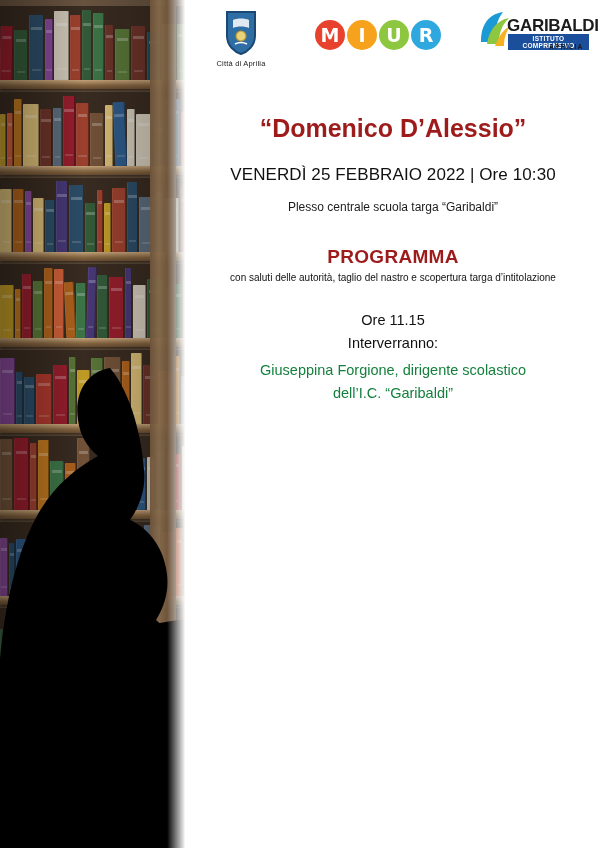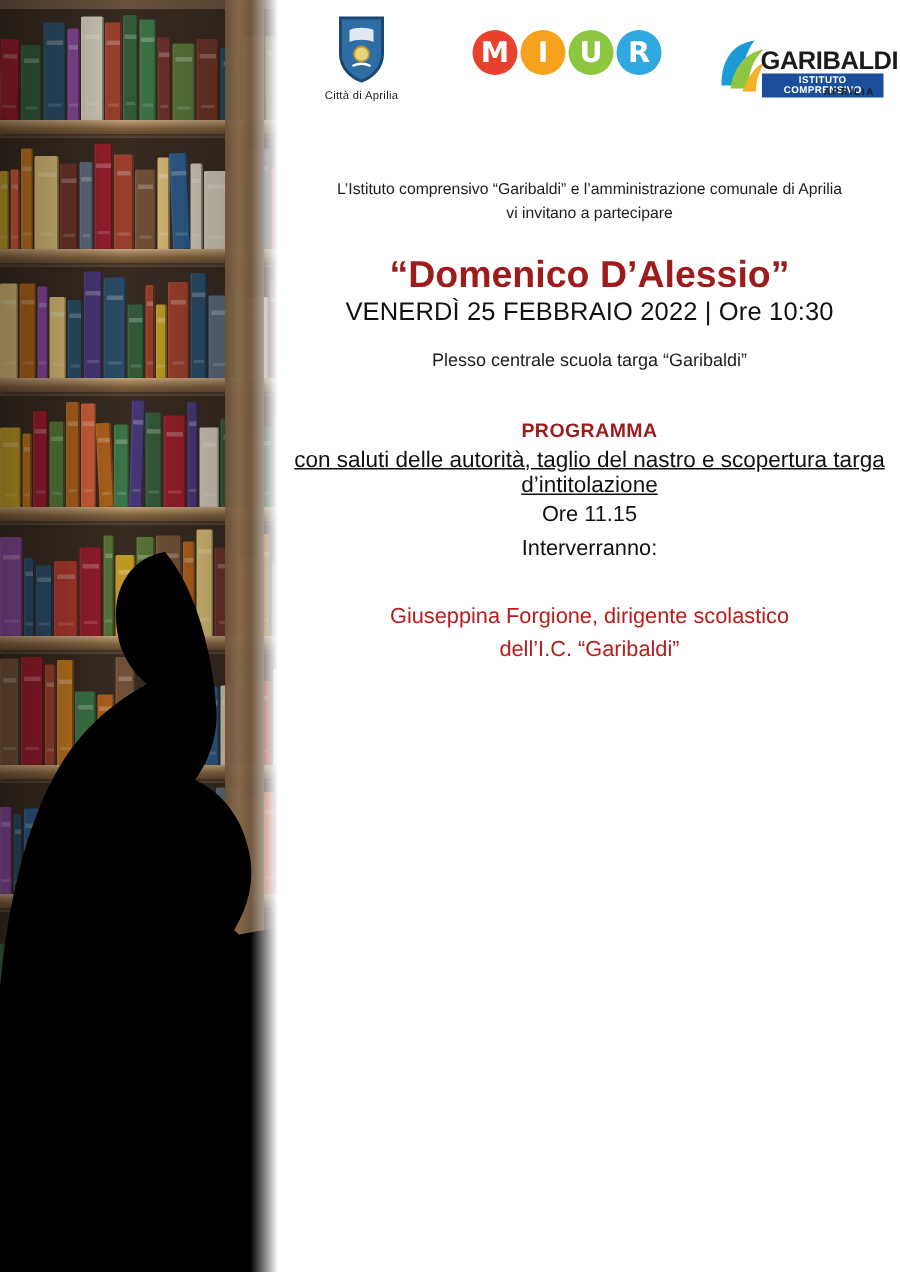--- a/index.html
+++ b/index.html
@@ -157,21 +157,21 @@
     line-height: 30px;
     text-align: center;
     font-family: "DejaVu Sans", sans-serif;
   }
 
   
   .ic-logo {
     width: 112px;
     height: 50px;
     position: relative;
-    margin-top: 15px;
+    margin-top: 0;
   }
   .ic-name {
     position: absolute;
     left: 30px;
     top: 8px;
     font-size: 17px;
     font-weight: bold;
     color: #1b1b1b;
     letter-spacing: -.3px;
     font-family: "Liberation Sans", sans-serif;
@@ -216,65 +216,66 @@
   }
   h2.subtitle {
     margin: 2px 0 0 0;
     font-size: 25px;
     font-weight: bold;
     color: #9e1b1b;
     font-family: "Liberation Sans", sans-serif;
   }
 
   .datetime {
+    margin-top: 22px;
     font-size: 17px;
     color: #111111;
     letter-spacing: .1px;
   }
   .venue {
     margin-top: 15px;
     font-size: 12px;
     color: #1c1c1c;
   }
 
   .programma {
     margin-top: 32px;
-    font-size: 13px;
+    font-size: 19px;
     font-weight: bold;
     color: #9e1b1b;
     letter-spacing: .3px;
   }
 
   .time {
     margin-top: 18px;
     font-size: 14.5px;
     color: #111111;
   }
   .ceremony {
     margin-top: 13px;
     font-size: 16px;
     font-weight: bold;
     color: #1e7a33;
     letter-spacing: .1px;
   }
   .ceremony-note {
     margin-top: 4px;
-    font-size: 15px;
+    font-size: 10px;
     color: #111111;
-    text-decoration: underline;
   }
   .time2 {
+    margin-top: 26px;
     font-size: 14.5px;
     color: #111111;
     line-height: 1.6;
   }
   .speaker {
-    margin-top: 22px;
+    margin-top: 4px;
     font-size: 14.5px;
-    color: #b91c1c;
+    color: #15803d;
     line-height: 1.55;
   }
 </style>
 </head>
 <body>
 
 <div class="poster">
 
   <div class="photo-panel">
     <div id="shelves">
@@ -510,24 +511,20 @@
           <path d="M4 32 C4 14 12 4 26 2 C20 10 18 18 18 32 Z" fill="#1b9ad6"></path>
           <path d="M10 34 C12 20 20 10 32 8 C24 16 22 24 22 34 Z" fill="#8dc63f"></path>
           <path d="M18 36 C22 26 26 20 33 16 C28 24 27 30 27 36 Z" fill="#f4b223"></path>
         </svg>
         <div class="ic-name">GARIBALDI</div>
         <div class="ic-sub">ISTITUTO COMPRENSIVO</div>
         <div class="ic-city">APRILIA</div>
       </div>
     </div>
 
-    <div class="invite">
-      <div>L’Istituto comprensivo “Garibaldi” e l’amministrazione comunale di Aprilia</div>
-      <div>vi invitano a partecipare</div>
-    </div>
 
     <h1 class="title">
     </h1>
     <h2 class="subtitle">“Domenico D’Alessio”</h2>
 
     <div class="datetime">VENERDÌ 25 FEBBRAIO 2022 | Ore 10:30</div>
     <div class="venue">Plesso centrale scuola targa “Garibaldi”</div>
 
     <div class="programma">PROGRAMMA</div>
 

